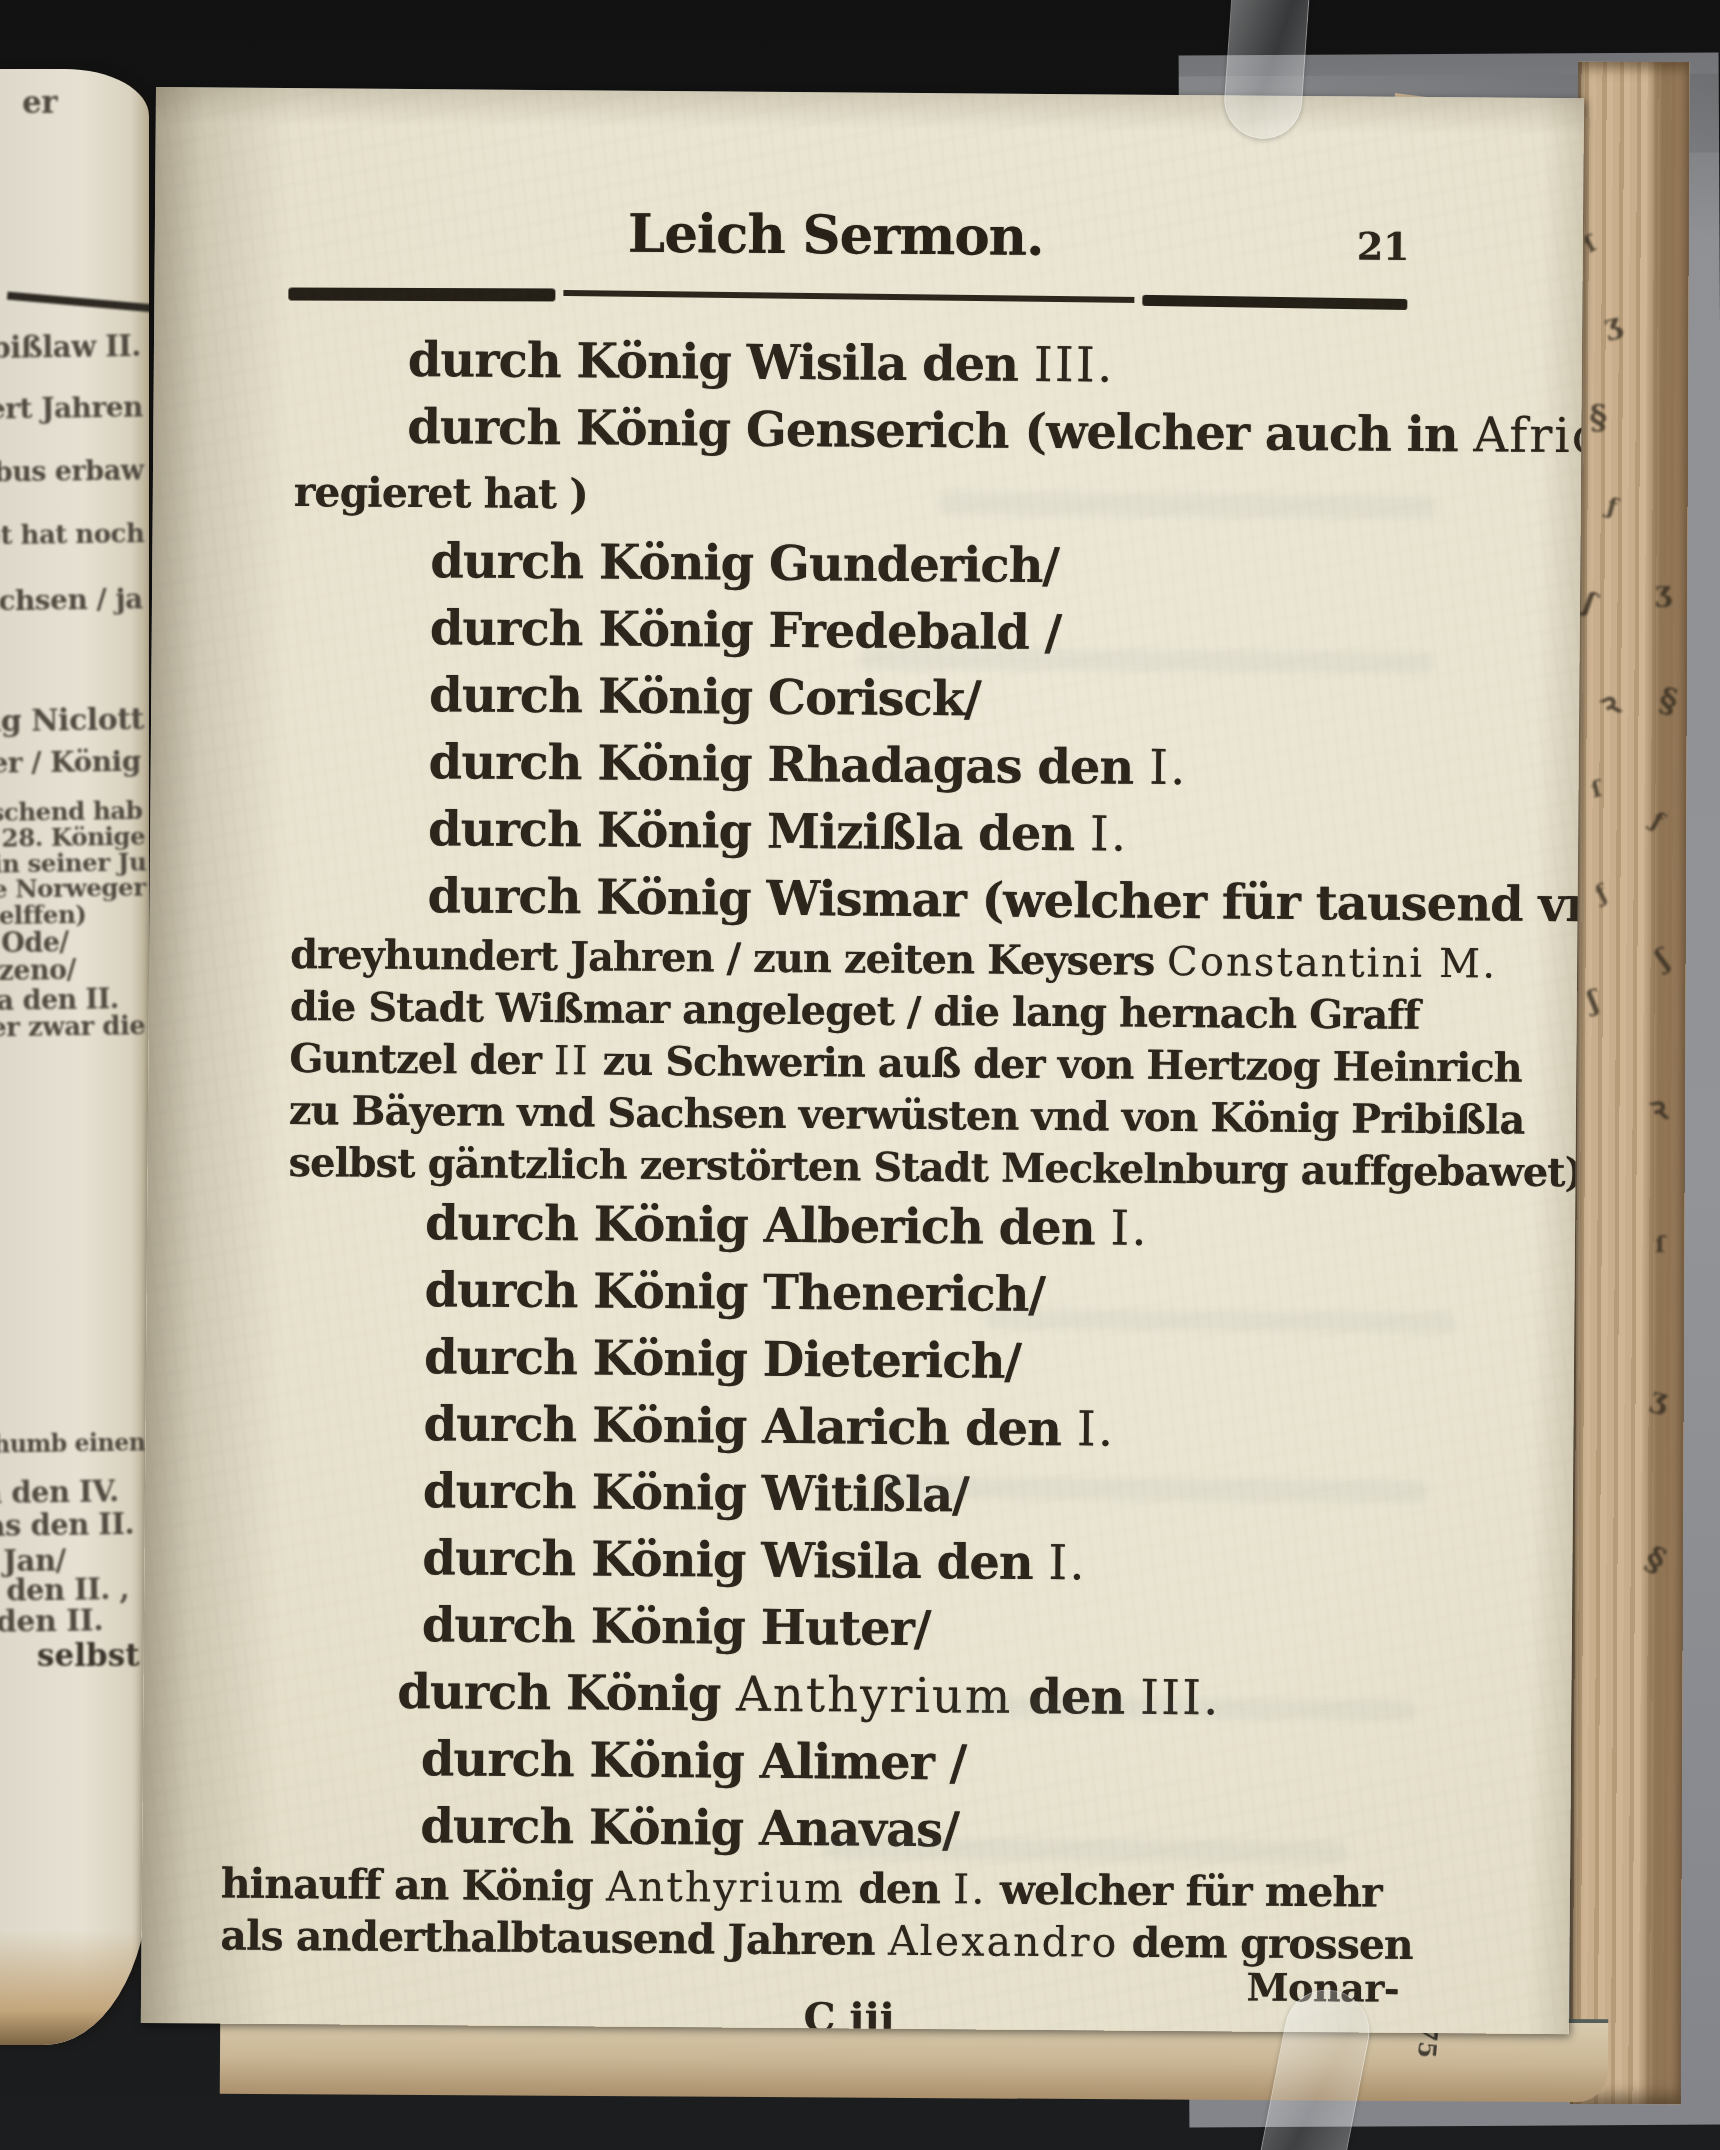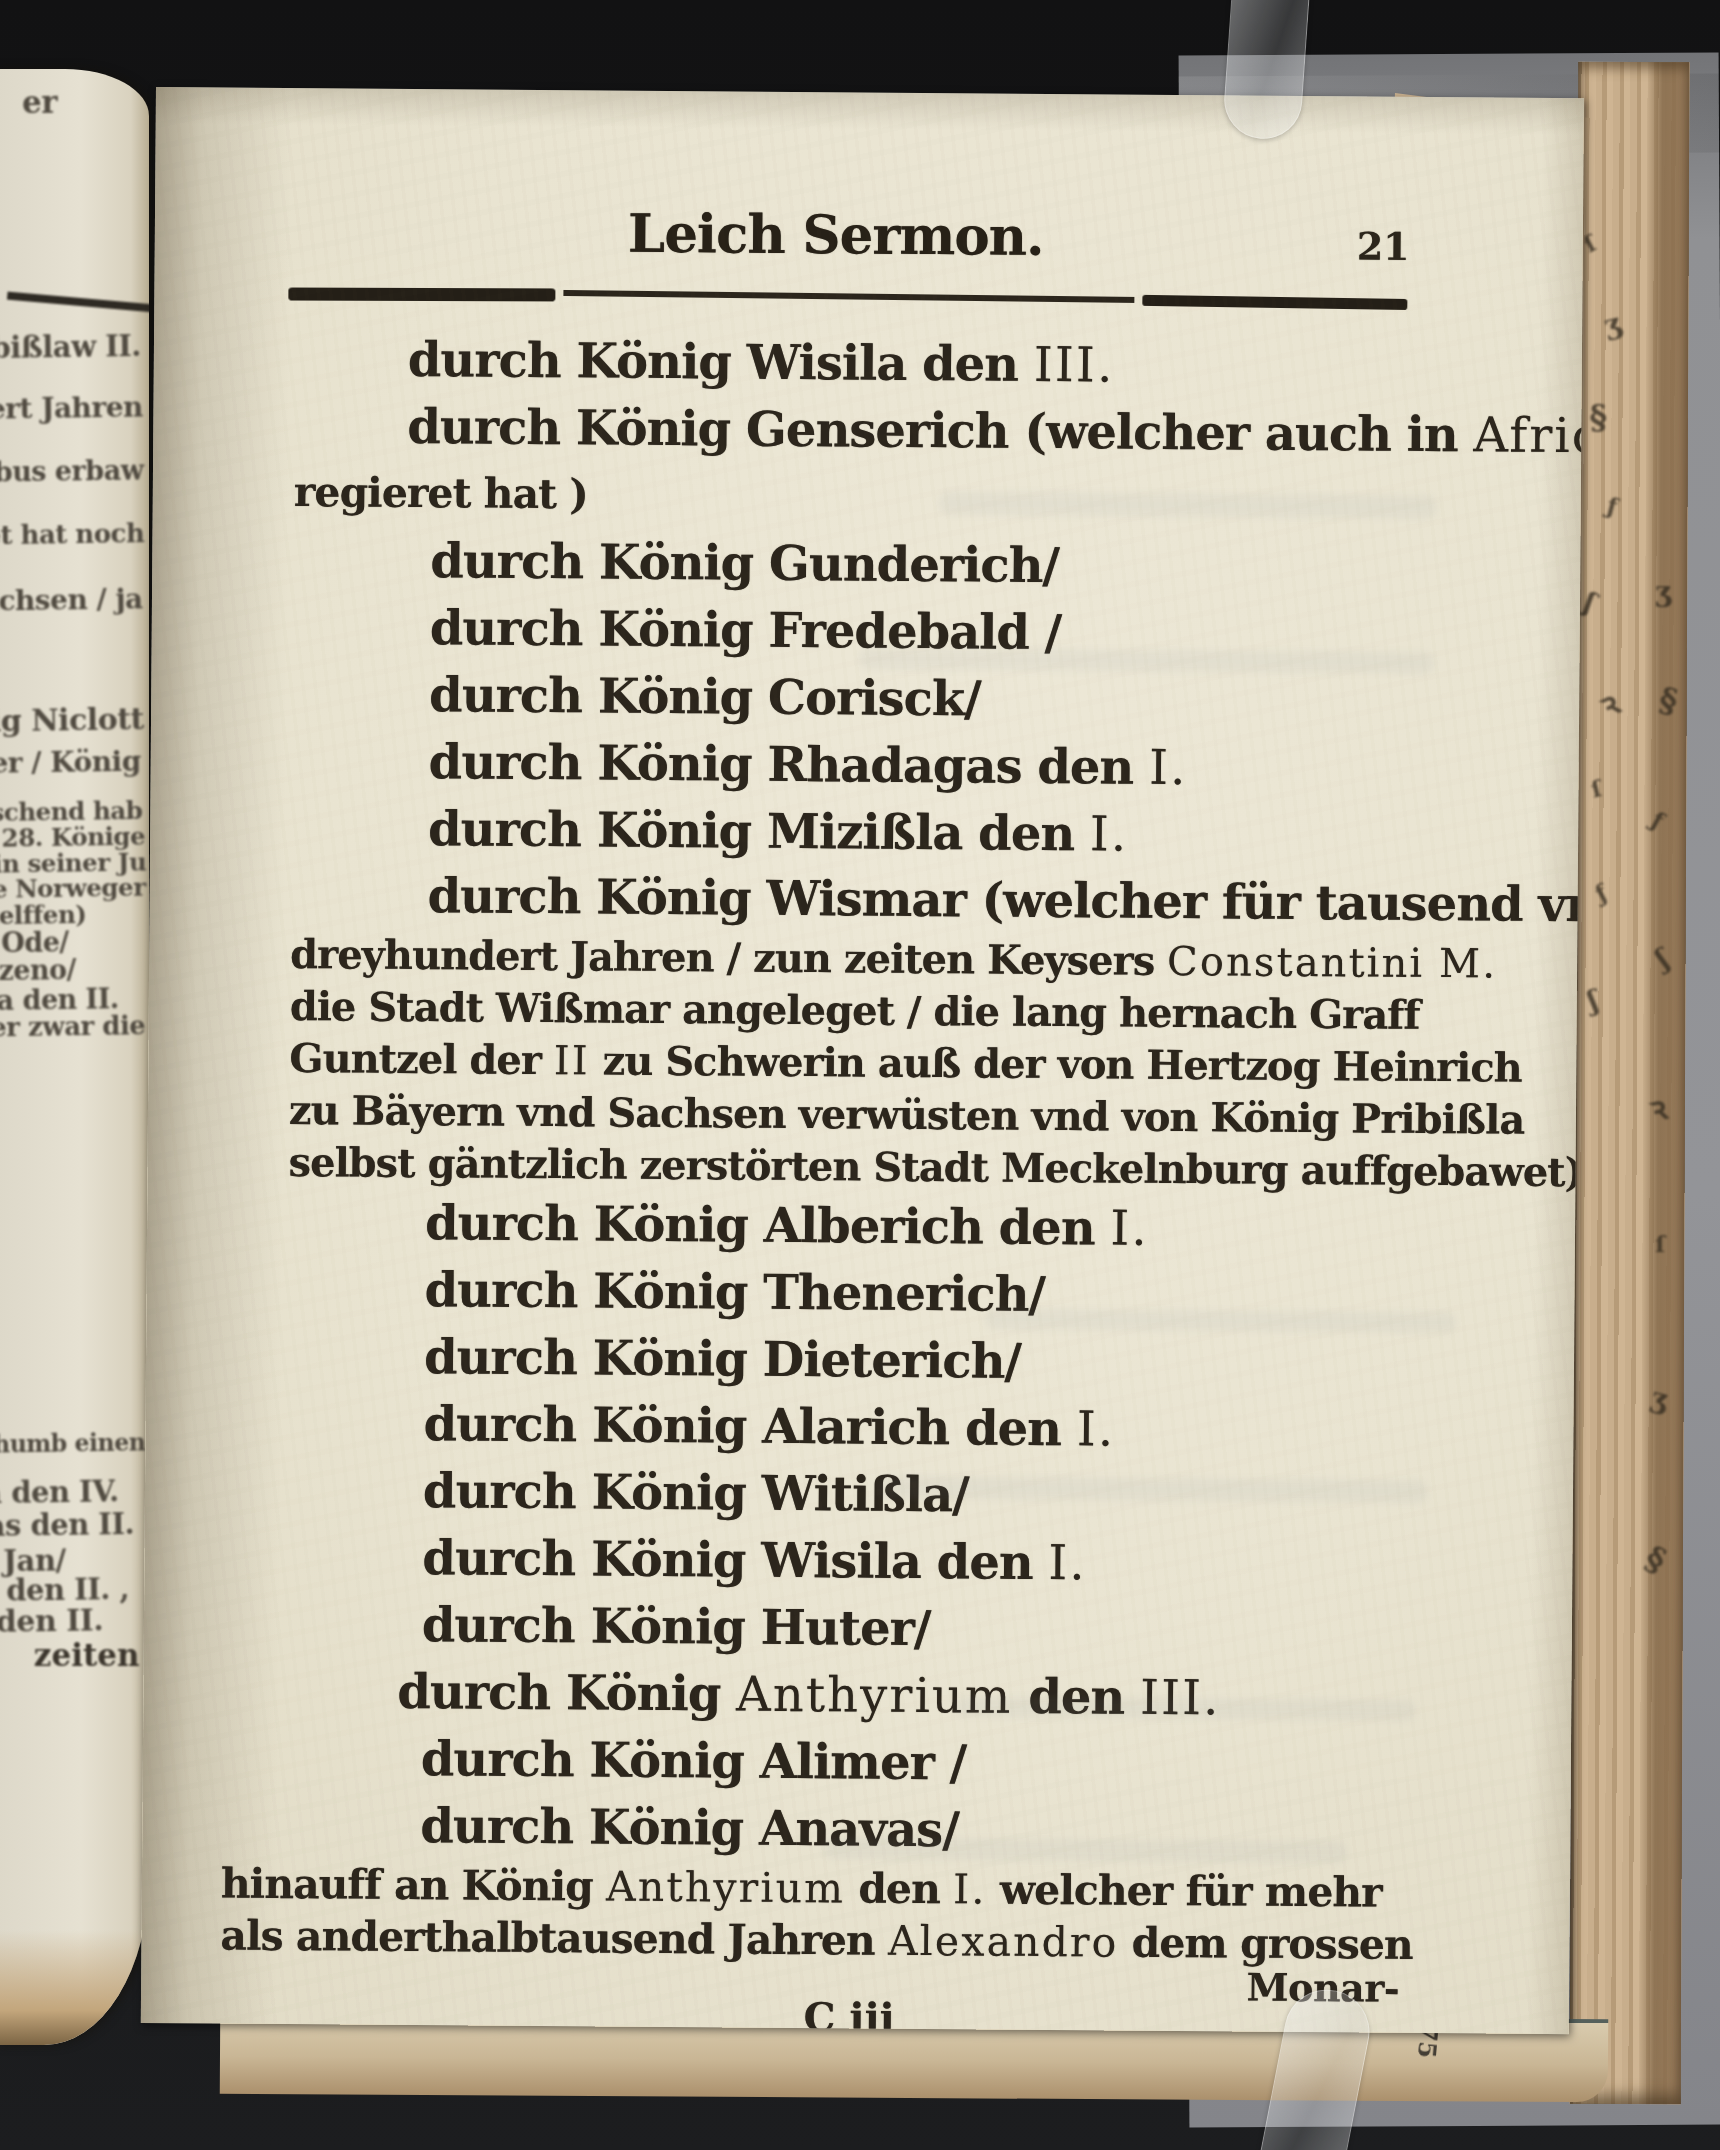--- a/index.html
+++ b/index.html
@@ -155,21 +155,21 @@
       <div class="frag" style="top: 858px; right: 80px; font-size: 27px;">g Ode/</div>
       <div class="frag" style="top: 886px; right: 73px; font-size: 27px;">g Mizeno/</div>
       <div class="frag" style="top: 916px; right: 30px; font-size: 27px;">g Mistißla den II.</div>
       <div class="frag" style="top: 944px; right: 3.1px; font-size: 26px;">g Billung ( welcher zwar die</div>
       <div class="frag" style="top: 1362px; right: 3.1px; font-size: 23.6px;">nd vom Christenthumb einen</div>
       <div class="frag" style="top: 1407px; right: 30px; font-size: 29px;">g Wisila den IV.</div>
       <div class="frag" style="top: 1440px; right: 14.7px; font-size: 29px;">g Rhadagas den II.</div>
       <div class="frag" style="top: 1475px; right: 83px; font-size: 29px;">g Jan/</div>
       <div class="frag" style="top: 1505px; right: 20px; font-size: 29px;">g Alberich den II. ,</div>
       <div class="frag" style="top: 1535px; right: 46px; font-size: 30px;">Alarich den II.</div>
-      <div class="left-catch" style="top: 1568px; right: 9.4px; font-size: 31px; position: absolute;">zeiten</div>
+      <div class="left-catch" style="top: 1568px; right: 9.4px; font-size: 31px; position: absolute;">selbst</div>
     </div>
 
   <div class="page">
     <div class="running-title">Leich Sermon.</div>
     <div class="folio">21</div>
     <div class="head-rule">
       <div class="s1"></div>
       <div class="s2"></div>
       <div class="s3"></div>
     </div>

